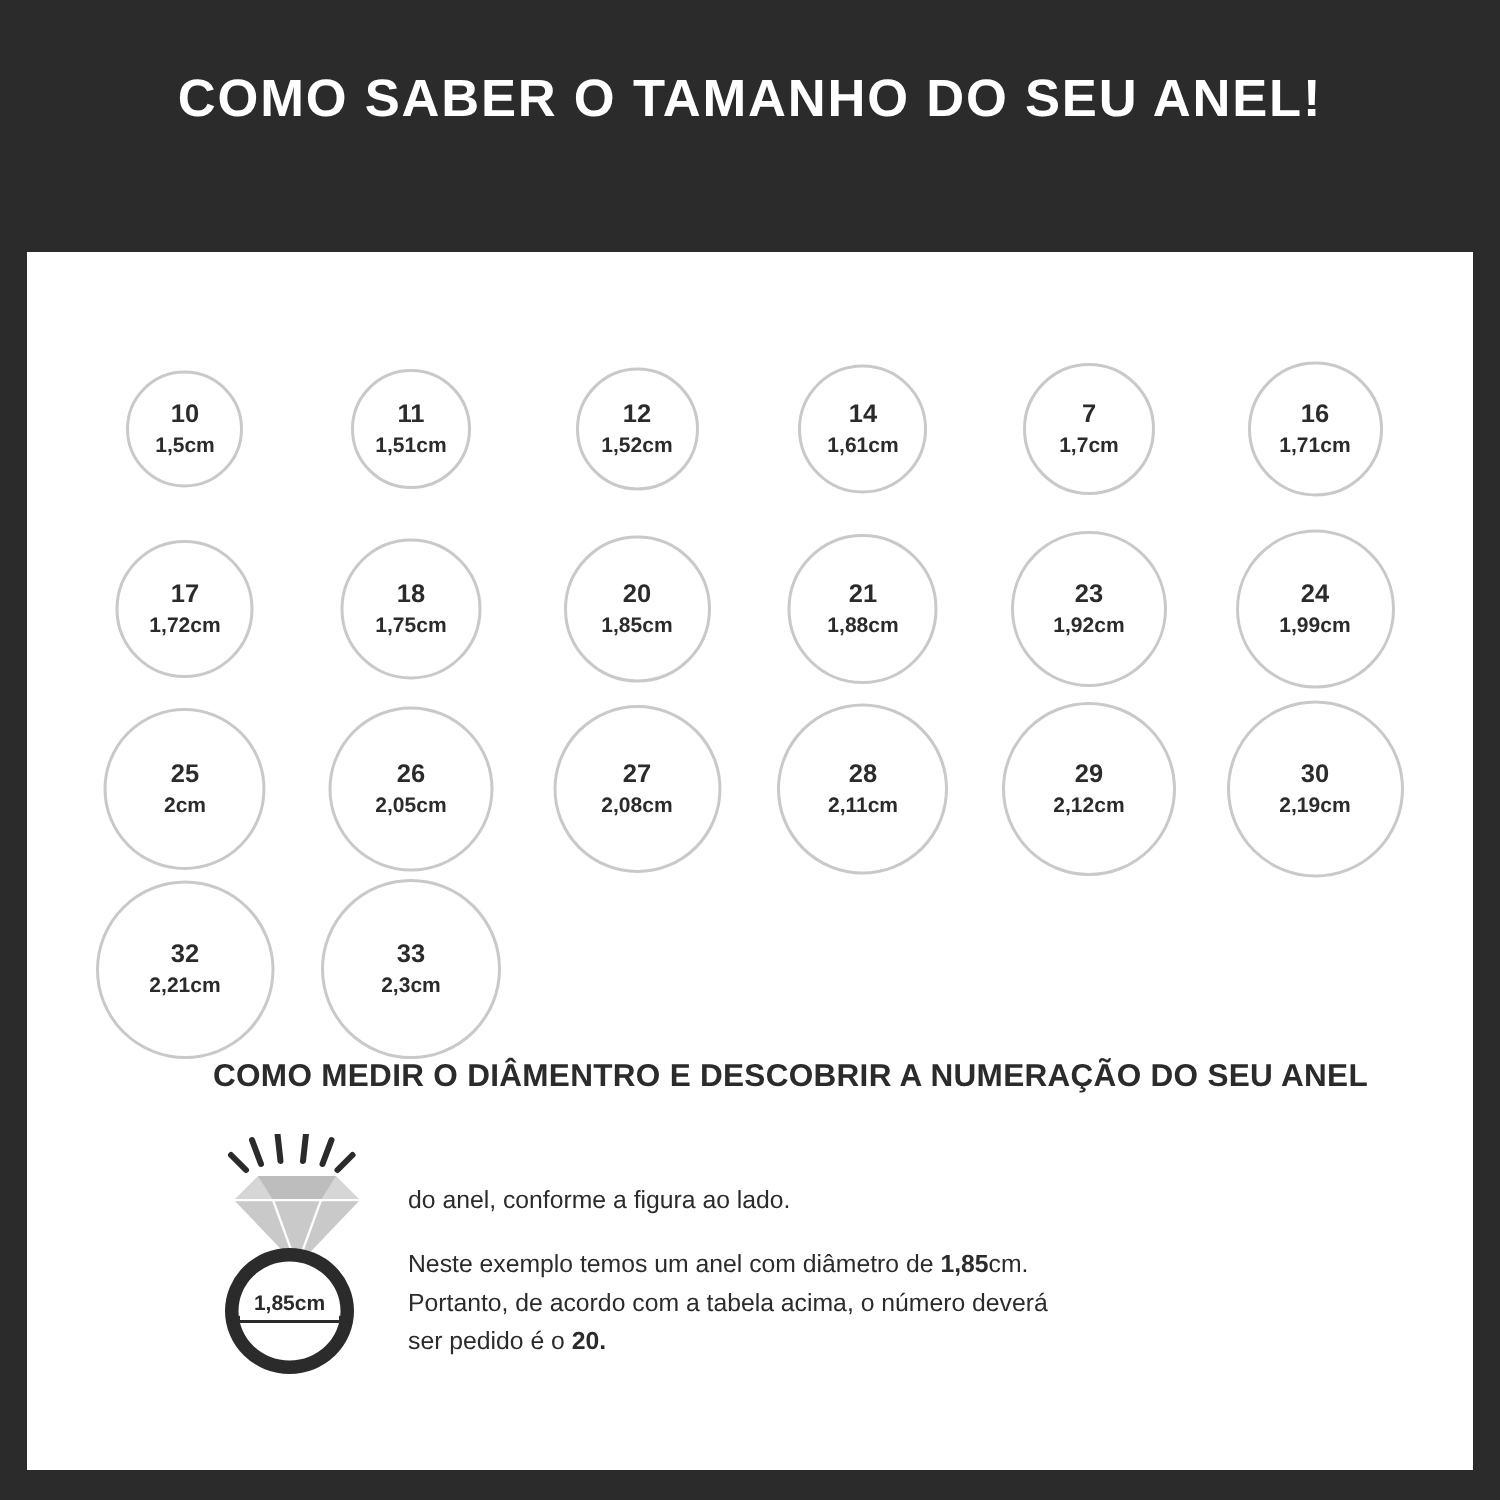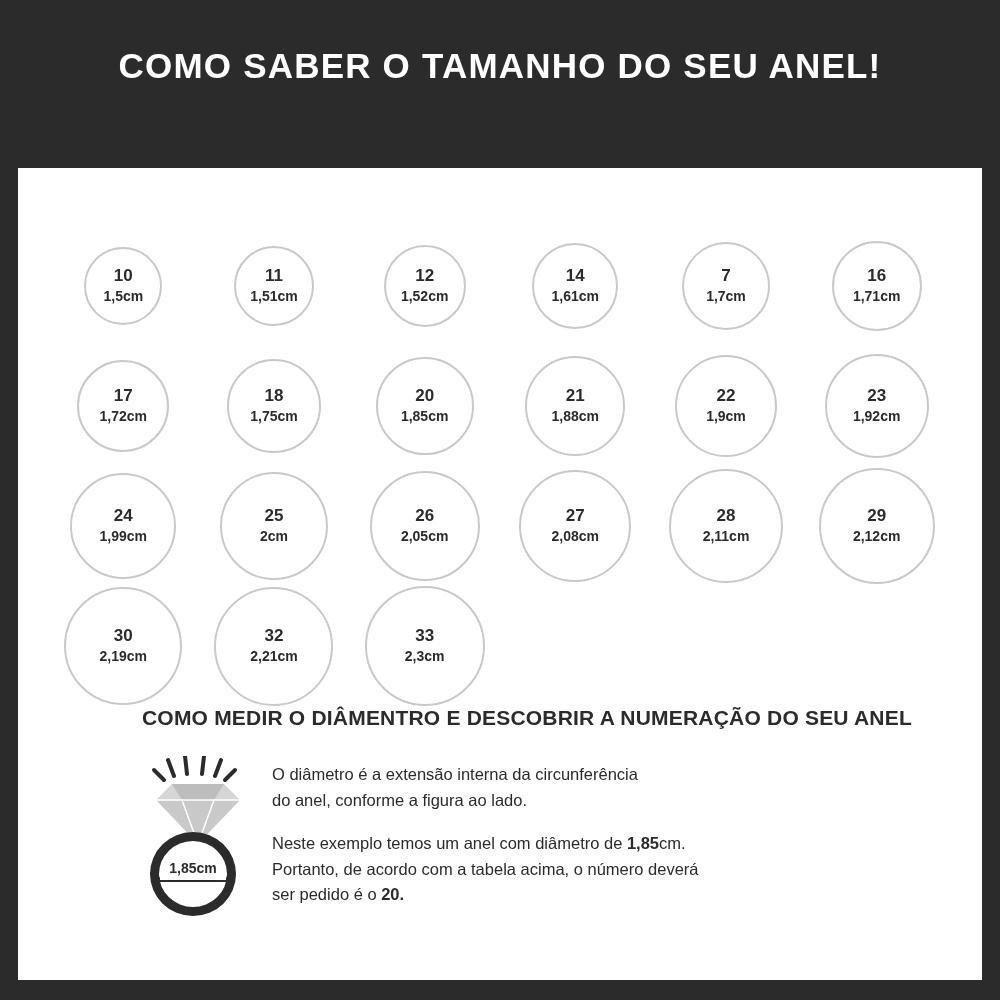--- a/index.html
+++ b/index.html
@@ -195,24 +195,20 @@
       </div>
       <div class="ring" style="width:98px;height:98px;">
         <div class="num">20</div>
         <div class="cm">1,85cm</div>
       </div>
       <div class="ring" style="width:100px;height:100px;">
         <div class="num">21</div>
         <div class="cm">1,88cm</div>
       </div>
 
-      <div class="ring" style="width:102px;height:102px;">
-        <div class="num">22</div>
-        <div class="cm">1,9cm</div>
-      </div>
       <div class="ring" style="width:104px;height:104px;">
         <div class="num">23</div>
         <div class="cm">1,92cm</div>
       </div>
       <div class="ring" style="width:106px;height:106px;">
         <div class="num">24</div>
         <div class="cm">1,99cm</div>
       </div>
       <div class="ring" style="width:108px;height:108px;">
         <div class="num">25</div>
@@ -272,21 +268,21 @@
           <line x1="26" y1="18" x2="42" y2="62" stroke="#ffffff" stroke-width="1.5"></line>
           <line x1="58" y1="18" x2="42" y2="62" stroke="#ffffff" stroke-width="1.5"></line>
         </svg>
         <div class="band"></div>
         <div class="arrow-line"></div>
         <div class="diam-label">1,85cm</div>
       </div>
 
       <div class="para-wrap">
         <p class="para">
-          <span>O diâmetro é a extensão interna da circunferência</span><br>
+          <br>
           <span>do anel, conforme a figura ao lado.</span>
         </p>
         <p class="para">
           <span>Neste exemplo temos um anel com diâmetro de </span><b>1,85</b><span>cm.</span><br>
           <span>Portanto, de acordo com a tabela acima, o número deverá</span><br>
           <span>ser pedido é o </span><b>20.</b>
         </p>
       </div>
 
     </div>

